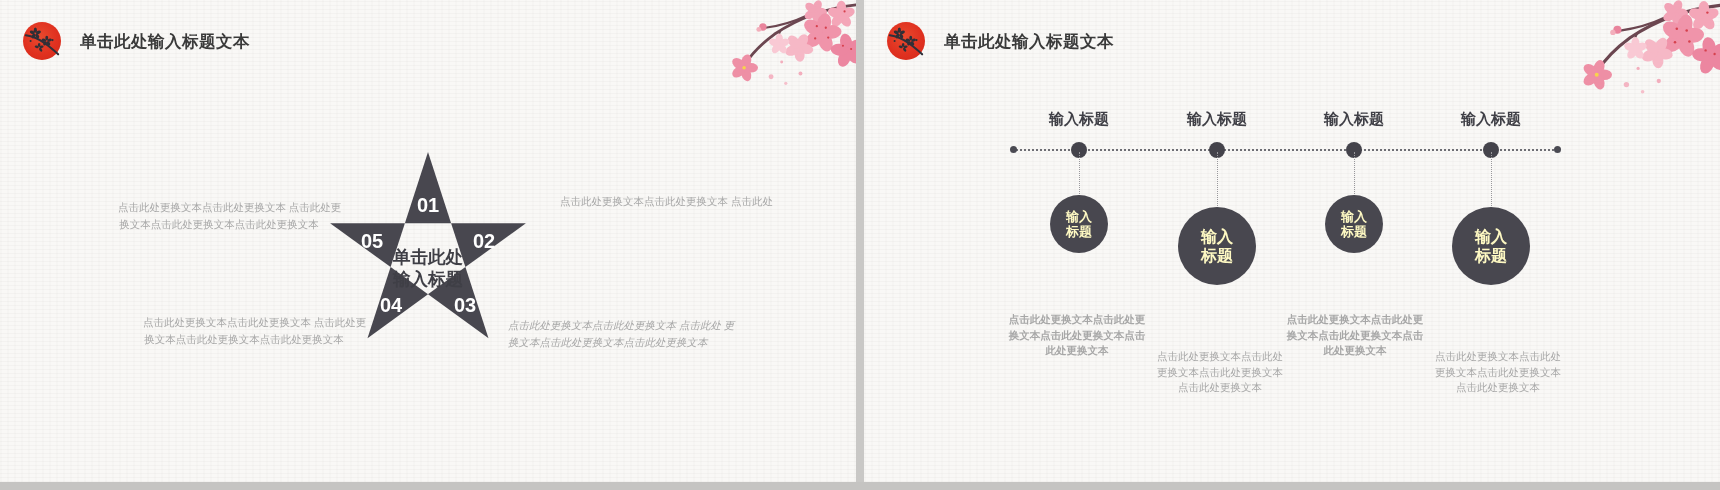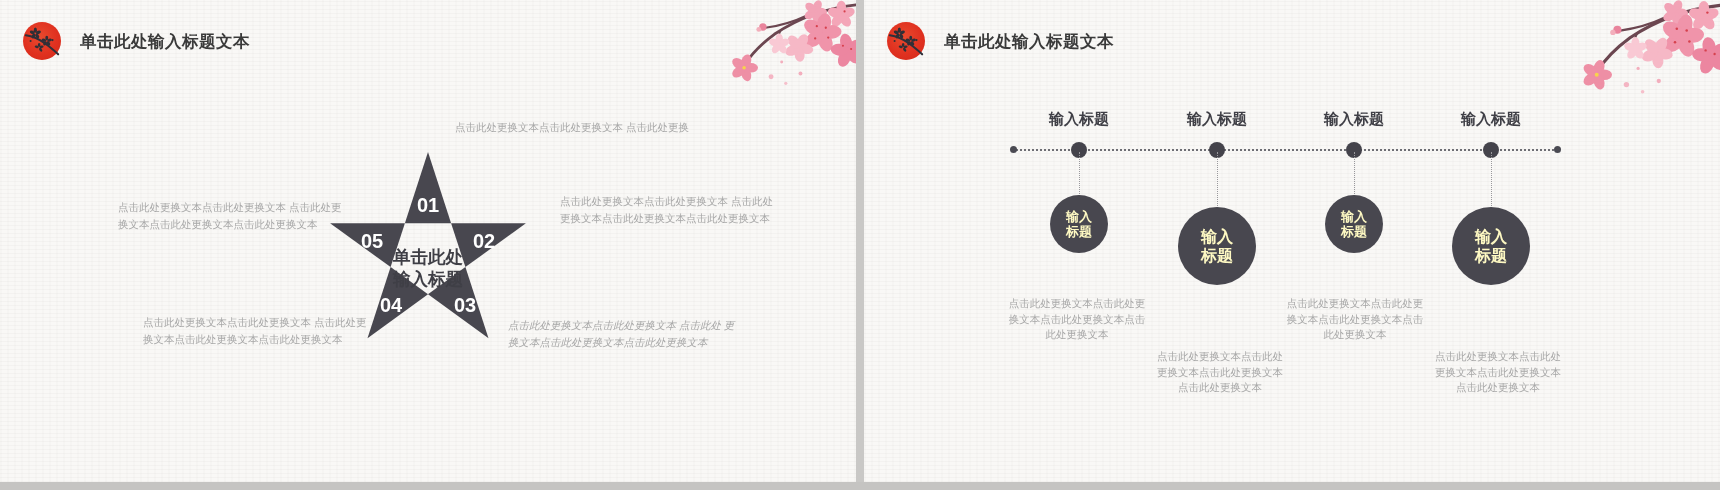--- a/index.html
+++ b/index.html
@@ -34,21 +34,21 @@
   .deco-right { width:270px; height:108px; }
 
   
   .star-svg { position:absolute; left:318px; top:148px; }
   .star-point { fill:#48474f; }
   .star-num { fill:#ffffff; font-size:20px; font-weight:bold; font-family:"Liberation Sans","DejaVu Sans",sans-serif; }
   .star-center { fill:#3f3f46; font-size:17.5px; font-weight:bold; font-family:"Liberation Sans","DejaVu Sans",sans-serif; }
 
   
   .cap { position:absolute; font-size:10.5px; line-height:17px; color:#a7a7a7; white-space:nowrap; }
-  .cap.r { text-align:left; }
+  .cap.r { text-align:center;font-family:Liberation Serif, serif; }
   .cap01 { left:455px; top:119px; width:260px; }
   .cap05 { left:118px; top:199px; width:202px; }
   .cap02 { left:550px; top:193px; width:210px;margin-left:10px; }
   .cap04 { left:143px; top:314px; width:202px; }
   .cap03 { left:508px; top:317px; width:210px;font-style:italic; }
 
   
   .tl-label { position:absolute; top:110px; width:120px; margin-left:-60px; text-align:center;
               font-size:15px; font-weight:bold; color:#3f3f46; }
   .tl-line { position:absolute; left:152px; top:149px; width:538px; height:0;
@@ -58,21 +58,21 @@
   .tl-drop { position:absolute; top:152px; width:0; border-left:1.5px dotted #99989c; }
   .tl-drop.s { height:44px; }
   .tl-drop.l { height:56px; }
   .tl-circle { position:absolute; border-radius:50%; background:#48474f; color:#fef9c3;
                display:flex; flex-direction:column; align-items:center; justify-content:center;
                font-weight:bold; text-align:center; }
   .tl-circle.s { top:195px; width:58px; height:58px; margin-left:-29px; font-size:13px; line-height:15px; }
   .tl-circle.l { top:207px; width:78px; height:78px; margin-left:-39px; font-size:16px; line-height:19px; }
   .tl-desc { position:absolute; width:176px; margin-left:-88px; text-align:center;
              font-size:10.5px; line-height:15.5px; color:#a7a7a7; white-space:nowrap; }
-  .tl-desc.s { top:296px; }
+  .tl-desc.s { top:312px;font-weight:bold; }
   .tl-desc.l { top:349px; }
 </style>
 </head>
 <body>
 
 <svg width="0" height="0" style="position:absolute" aria-hidden="true">
   <defs>
     <g id="fl5">
       <ellipse cx="0" cy="-8" rx="5.6" ry="8.2"></ellipse>
       <ellipse cx="0" cy="-8" rx="5.6" ry="8.2" transform="rotate(72)"></ellipse>
@@ -157,29 +157,27 @@
       <text class="star-num" x="0" y="-43" text-anchor="middle">01</text>
       <text class="star-num" x="56" y="-7" text-anchor="middle">02</text>
       <text class="star-num" x="37" y="57" text-anchor="middle">03</text>
       <text class="star-num" x="-37" y="57" text-anchor="middle">04</text>
       <text class="star-num" x="-56" y="-7" text-anchor="middle">05</text>
       <text class="star-center" x="0" y="8" text-anchor="middle">单击此处</text>
       <text class="star-center" x="0" y="30" text-anchor="middle">输入标题</text>
     </svg>
 
     <div class="cap cap01">
-      <div>点击此处更换文本点击此处更换文本 点击此处更换</div>
     </div>
     <div class="cap cap05 r">
       <div>点击此处更换文本点击此处更换文本 点击此处更</div>
       <div>换文本点击此处更换文本点击此处更换文本</div>
     </div>
     <div class="cap cap02">
       <div>点击此处更换文本点击此处更换文本 点击此处</div>
-      <div>更换文本点击此处更换文本点击此处更换文本</div>
     </div>
     <div class="cap cap04 r">
       <div>点击此处更换文本点击此处更换文本 点击此处更</div>
       <div>换文本点击此处更换文本点击此处更换文本</div>
     </div>
     <div class="cap cap03">
       <div>点击此处更换文本点击此处更换文本 点击此处 更</div>
       <div>换文本点击此处更换文本点击此处更换文本</div>
     </div>
   </div>

